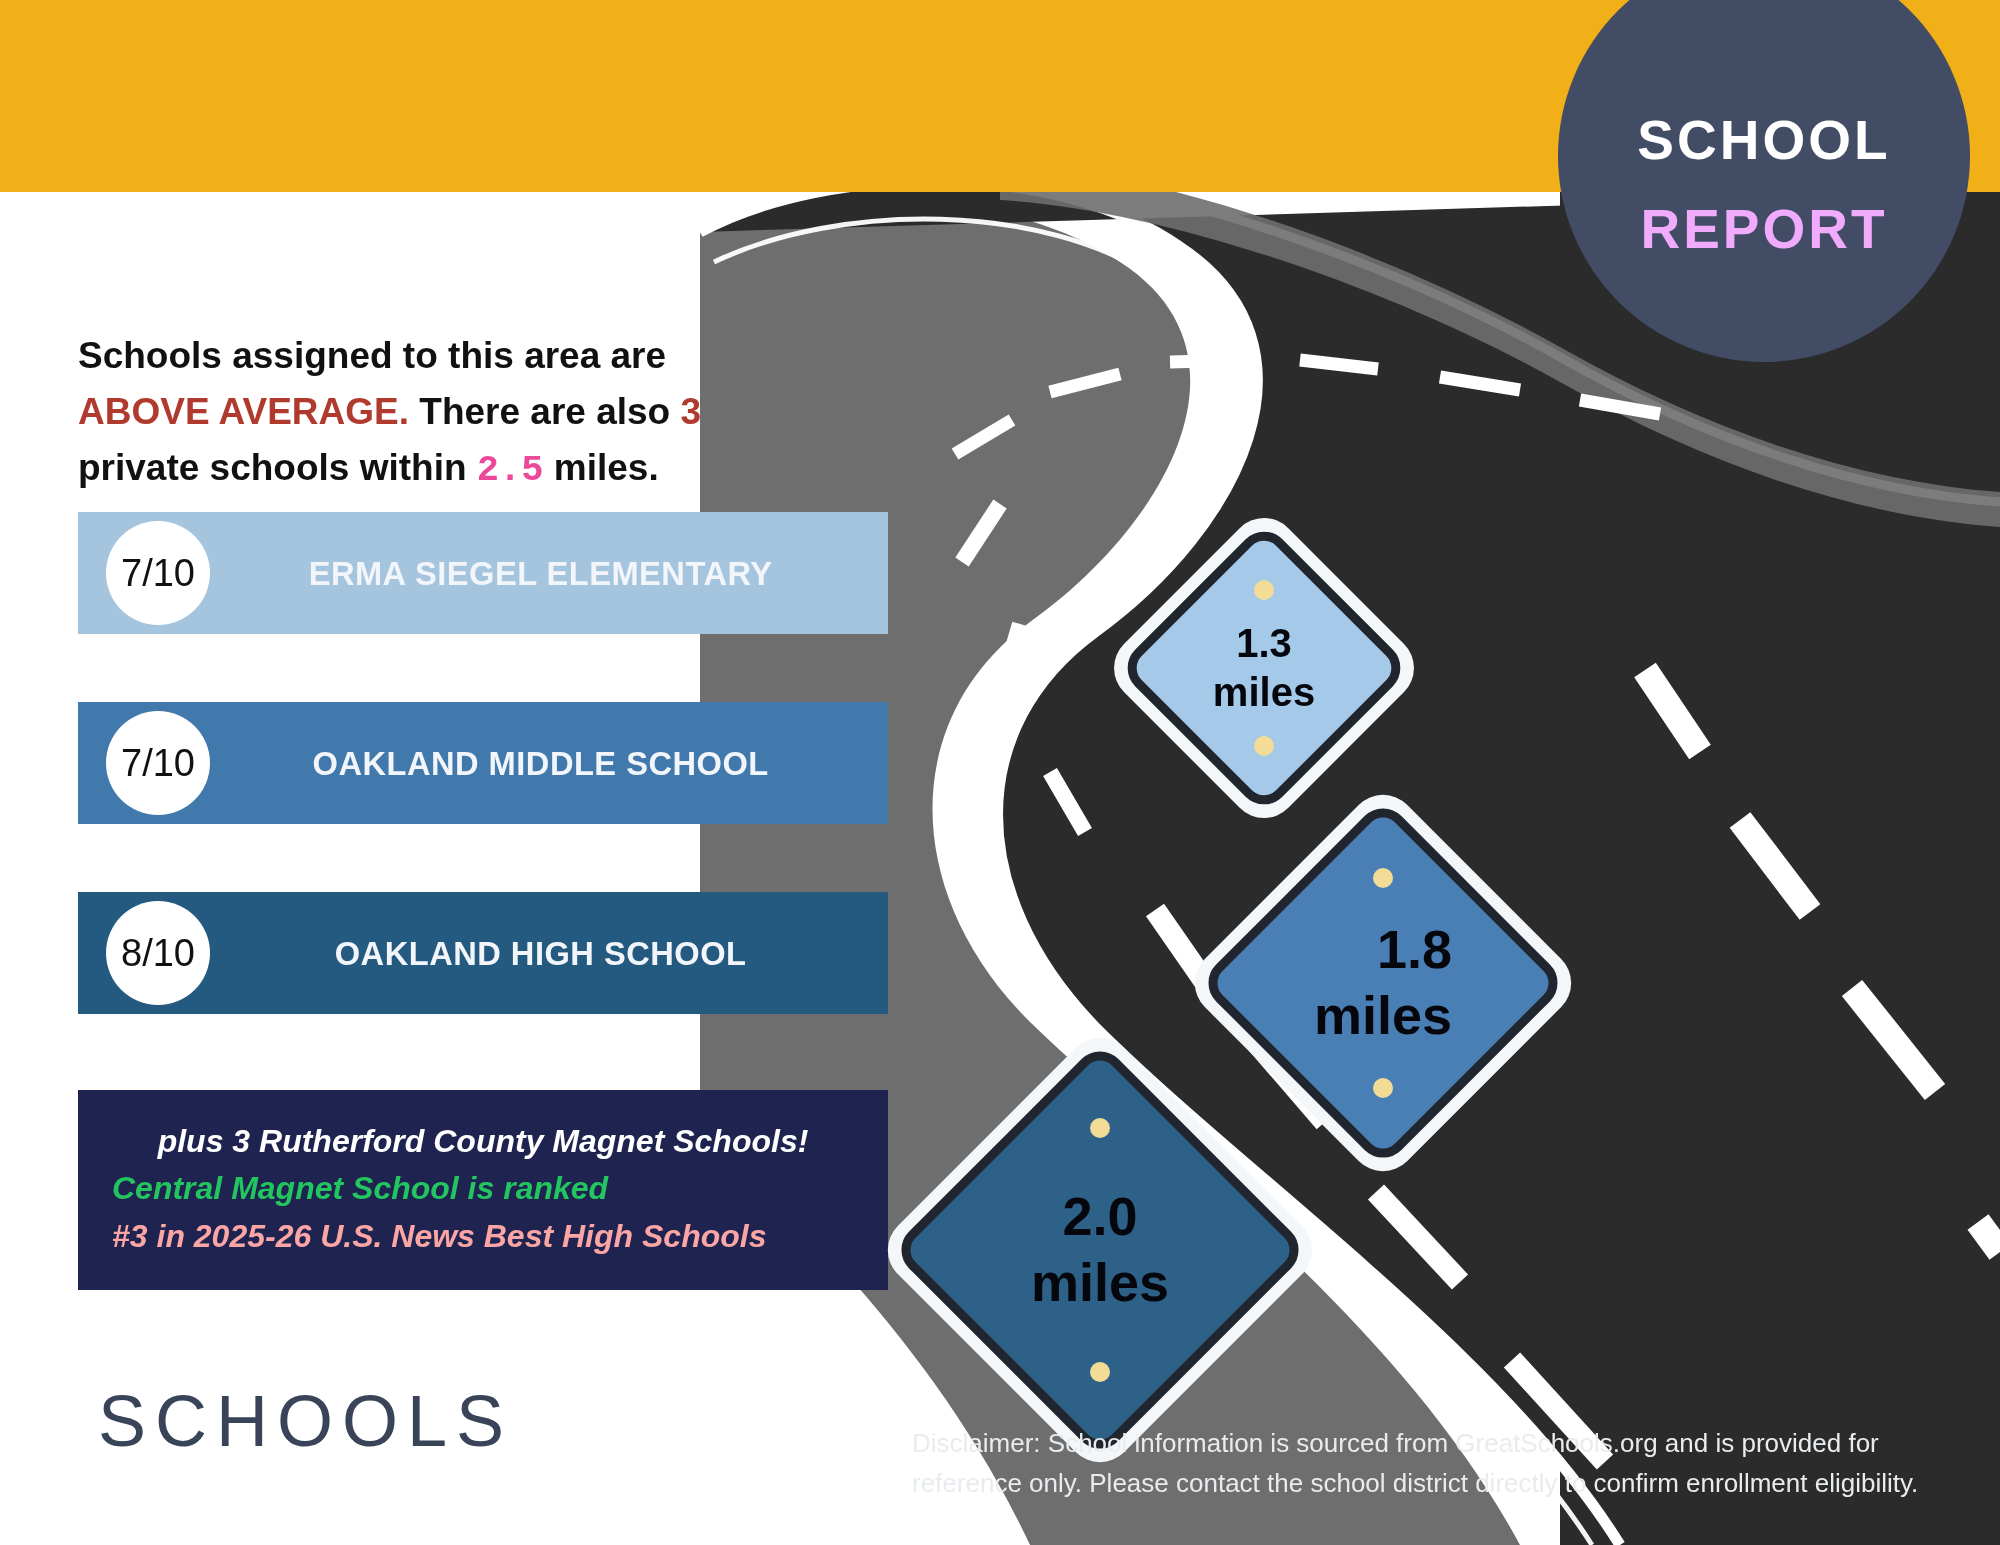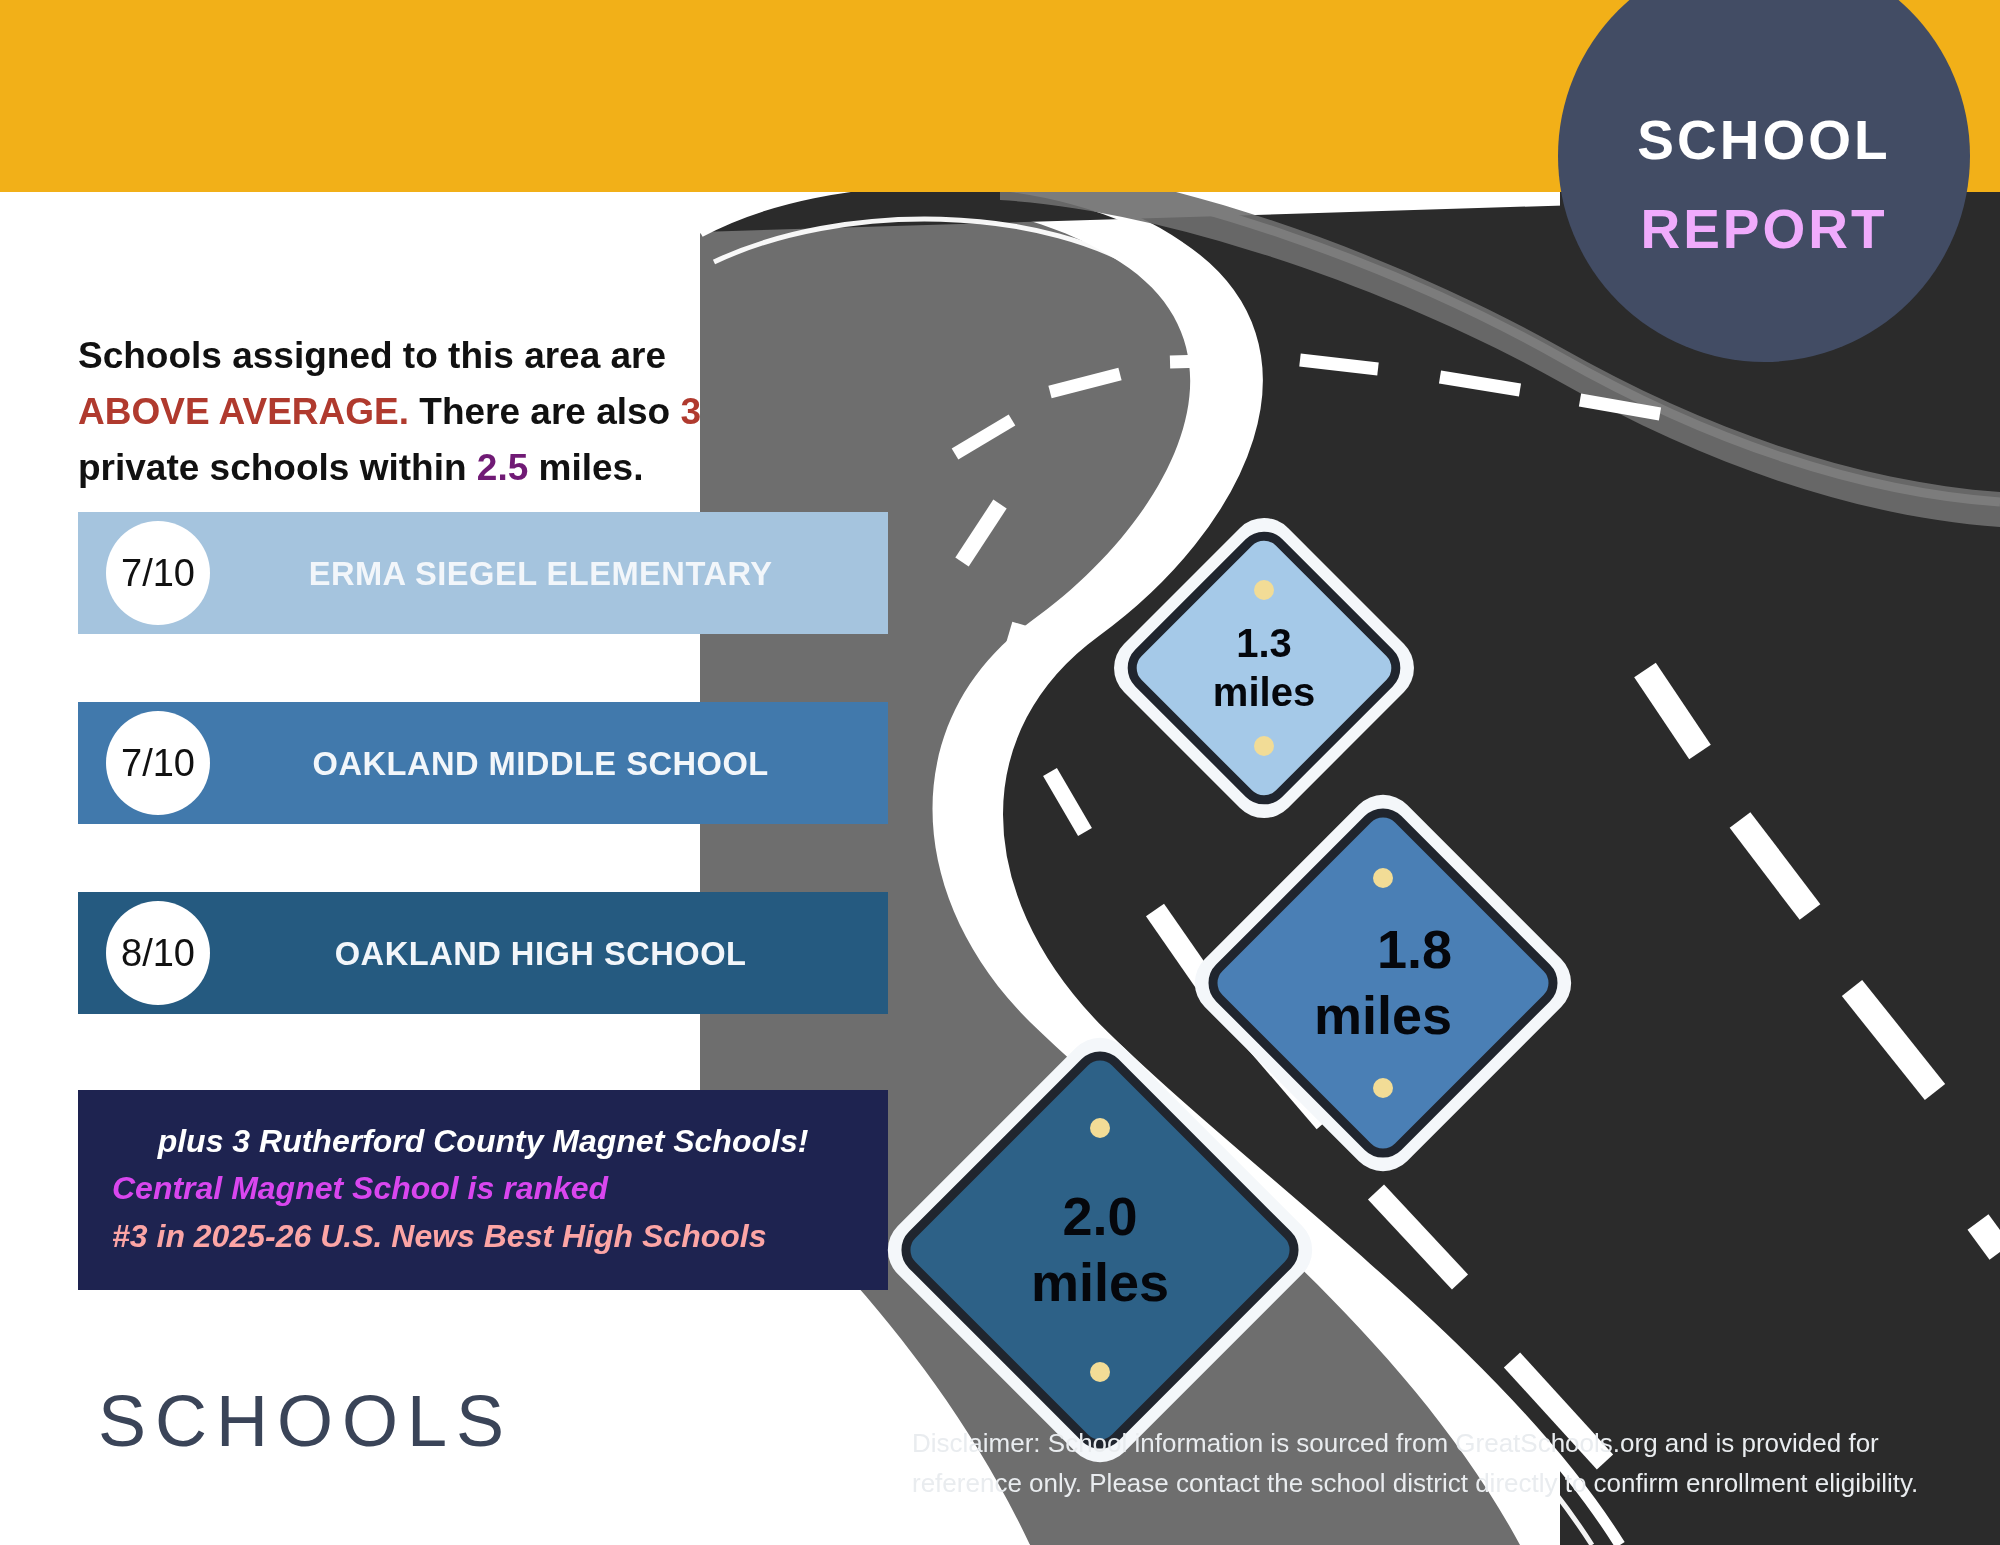--- a/index.html
+++ b/index.html
@@ -303,21 +303,21 @@
 
   <div class="header-band" style="background: rgb(242, 176, 24);"></div>
   <div class="header-title" style="color: rgb(253, 246, 227);">The Villas at Regal Square</div>
 
   <div class="badge-circle" style="background: rgb(66, 76, 100);">
     <div class="badge-line" style="color: rgb(255, 255, 255);">SCHOOL</div>
     <div class="badge-line" style="color: #f0abfc;">REPORT</div>
   </div>
 
   <div class="intro">
-    <span>Schools assigned to this area are </span><span class="accent-red" style="color: rgb(176, 58, 46);">ABOVE AVERAGE.</span><span> There are also </span><span class="accent-red" style="color: rgb(176, 58, 46);">3</span><span> private schools within </span><span class="accent-red" style="color: #701a75;">2.5</span><span> miles.</span>
+    <span>Schools assigned to this area are </span><span class="accent-red" style="color: rgb(176, 58, 46);">ABOVE AVERAGE.</span><span> There are also </span><span class="accent-red" style="color: rgb(176, 58, 46);">3</span><span> private schools within </span><span class="accent-red" style="color: #ec4899; font-family: Liberation Mono, monospace;">2.5</span><span> miles.</span>
   </div>
 
   <div class="bars">
 
     <div class="bar" id="bar0" style="background: rgb(165, 196, 222);">
       <div class="bar-score">7/10</div>
       <div class="bar-name">ERMA SIEGEL ELEMENTARY</div>
     </div>
 
     <div class="bar" id="bar1" style="background: rgb(65, 121, 172);">
@@ -327,21 +327,21 @@
 
     <div class="bar" id="bar2" style="background: rgb(37, 90, 128);">
       <div class="bar-score">8/10</div>
       <div class="bar-name">OAKLAND HIGH SCHOOL</div>
     </div>
 
   </div>
 
   <div class="magnet-box" style="background: rgb(30, 35, 80);">
     <div class="magnet-line" style="color: rgb(255, 255, 255); text-align: center;">plus 3 Rutherford County Magnet Schools!</div>
-    <div class="magnet-line" style="color: #d946ef;">Central Magnet School is ranked</div>
+    <div class="magnet-line" style="color: #22c55e;">Central Magnet School is ranked</div>
     <div class="magnet-line" style="color: #fca5a5;">#3 in 2025-26 U.S. News Best High Schools</div>
   </div>
 
   <div class="schools-label" style="color: rgb(58, 68, 88);">SCHOOLS</div>
 
   <div class="sign" id="sign0" style="left:1148px; top:552px; width:232px; height:232px;">
     <div class="sign-plate sign-outer">
       <div class="sign-inner" style="background: rgb(165, 201, 232); border-color: rgb(32, 37, 46);"></div>
     </div>
     <div class="bolt bolt-top" style="background: rgb(242, 220, 150);"></div>

